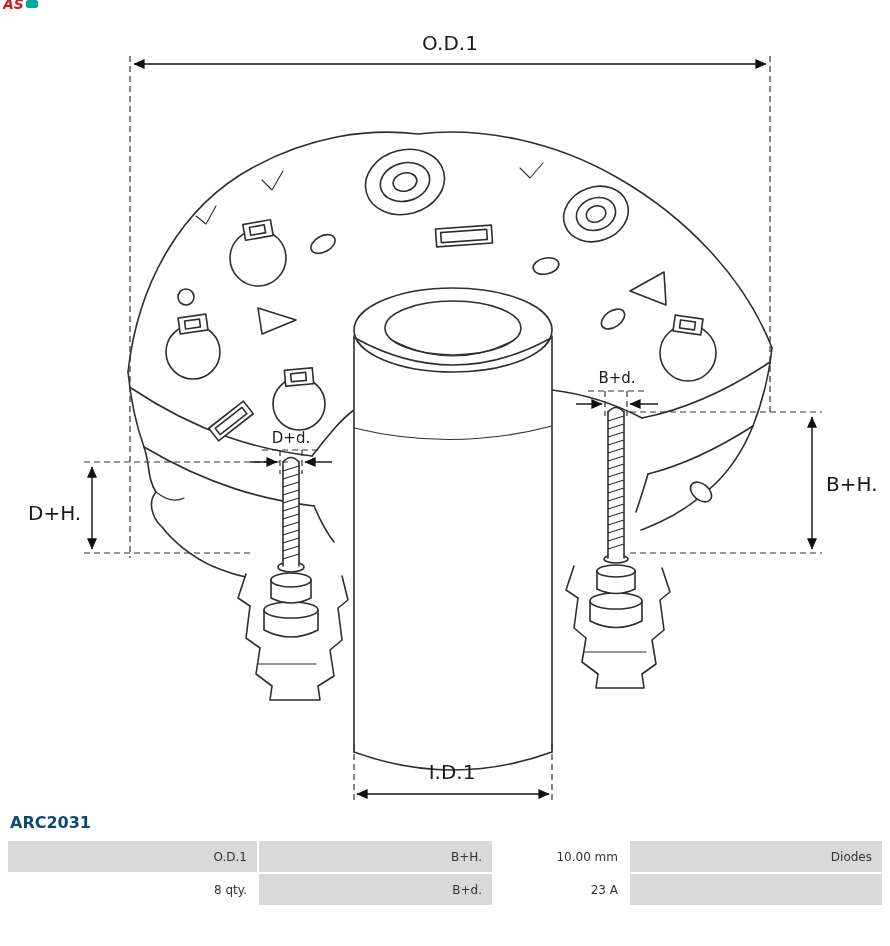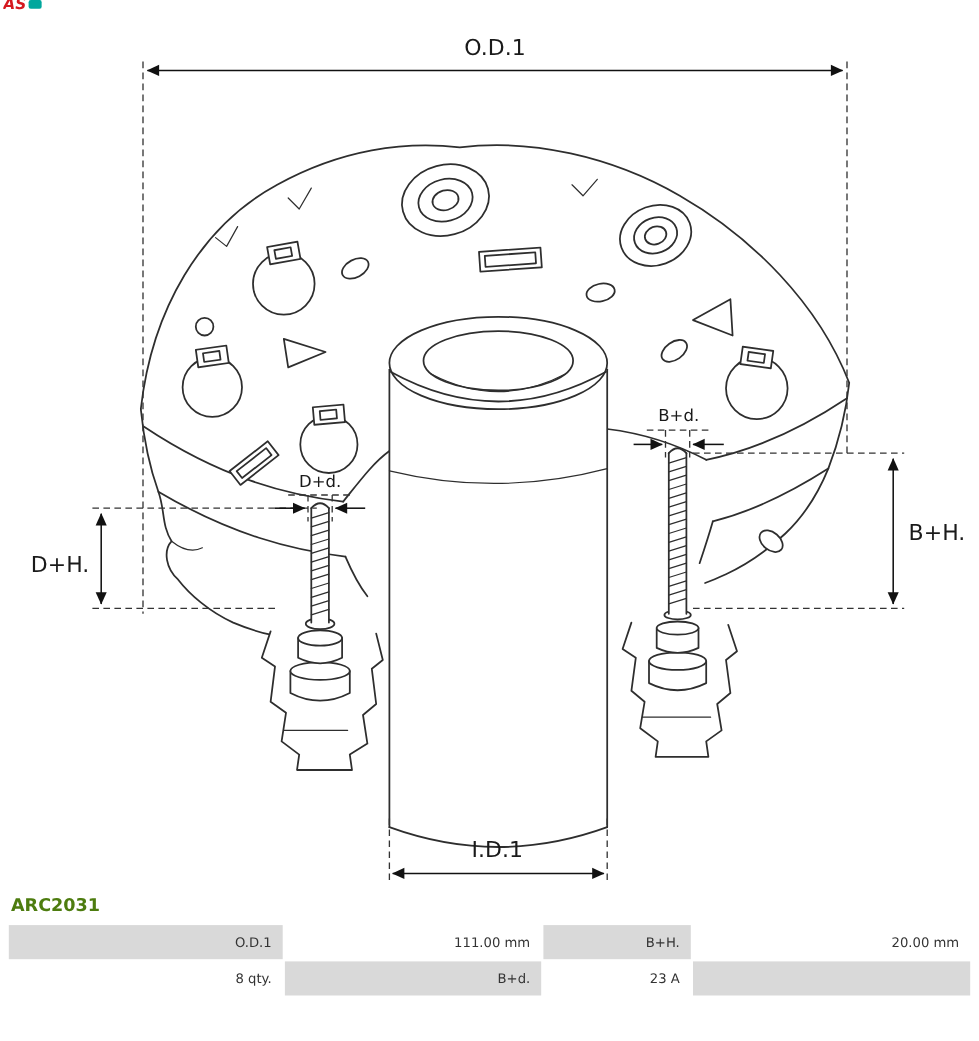--- a/index.html
+++ b/index.html
@@ -16,21 +16,21 @@
   .drawing-wrap{position:absolute;left:0;top:0;width:890px;height:810px;}
   svg .ln{fill:none;stroke:#2e2e2e;stroke-width:1.6;stroke-linejoin:round;stroke-linecap:round;}
   svg .thin{stroke-width:1.1;}
   svg .wfill{fill:#ffffff;}
   svg .dim{stroke:#111111;stroke-width:1.4;fill:none;}
   svg .dash{stroke:#333333;stroke-width:1.2;fill:none;stroke-dasharray:6 4;}
   svg .lbl{font-family:"DejaVu Sans",sans-serif;font-size:20px;fill:#1a1a1a;}
   svg .lbl-sm{font-family:"DejaVu Sans",sans-serif;font-size:15px;fill:#1a1a1a;}
 
   
-  .part-number{position:absolute;left:10px;top:813px;font-size:16px;font-weight:bold;color:#4d7c0f;font-family:"DejaVu Sans",sans-serif;}
+  .part-number{position:absolute;left:10px;top:813px;font-size:16px;font-weight:bold;color:#0c4a6e;font-family:"DejaVu Sans",sans-serif;}
 
   
   .specs{position:absolute;left:8px;top:841px;width:874px;display:grid;
          grid-template-columns:249px 233px 134px 252px;grid-auto-rows:31px;gap:2px;}
   .cell{display:flex;align-items:center;justify-content:flex-end;padding-right:10px;
         font-size:12px;color:#333333;font-family:"DejaVu Sans",sans-serif;box-sizing:border-box;}
   .cell.label{background:#d9d9d9;}
   .cell.value{background:#ffffff;}
 </style>
 </head>
@@ -217,23 +217,23 @@
     <line class="dim" x1="658" y1="404" x2="630" y2="404" marker-end="url(#arr)"></line>
   </g>
 </svg>
 </div>
 
 <div class="part-number">ARC2031</div>
 
 <div class="specs">
 
   <div class="cell label">O.D.1</div>
-  <div class="cell value">111.00 mm</div>
   <div class="cell label">B+H.</div>
-  <div class="cell value">20.00 mm</div>
-
+  <div class="cell value">10.00 mm</div>
+
+  <div class="cell label">Diodes</div>
   <div class="cell value">8 qty.</div>
   <div class="cell label">B+d.</div>
 
   <div class="cell value">23 A</div>
   <div class="cell label"></div>
   <div class="cell value"></div>
 </div>
 
 </body></html>

